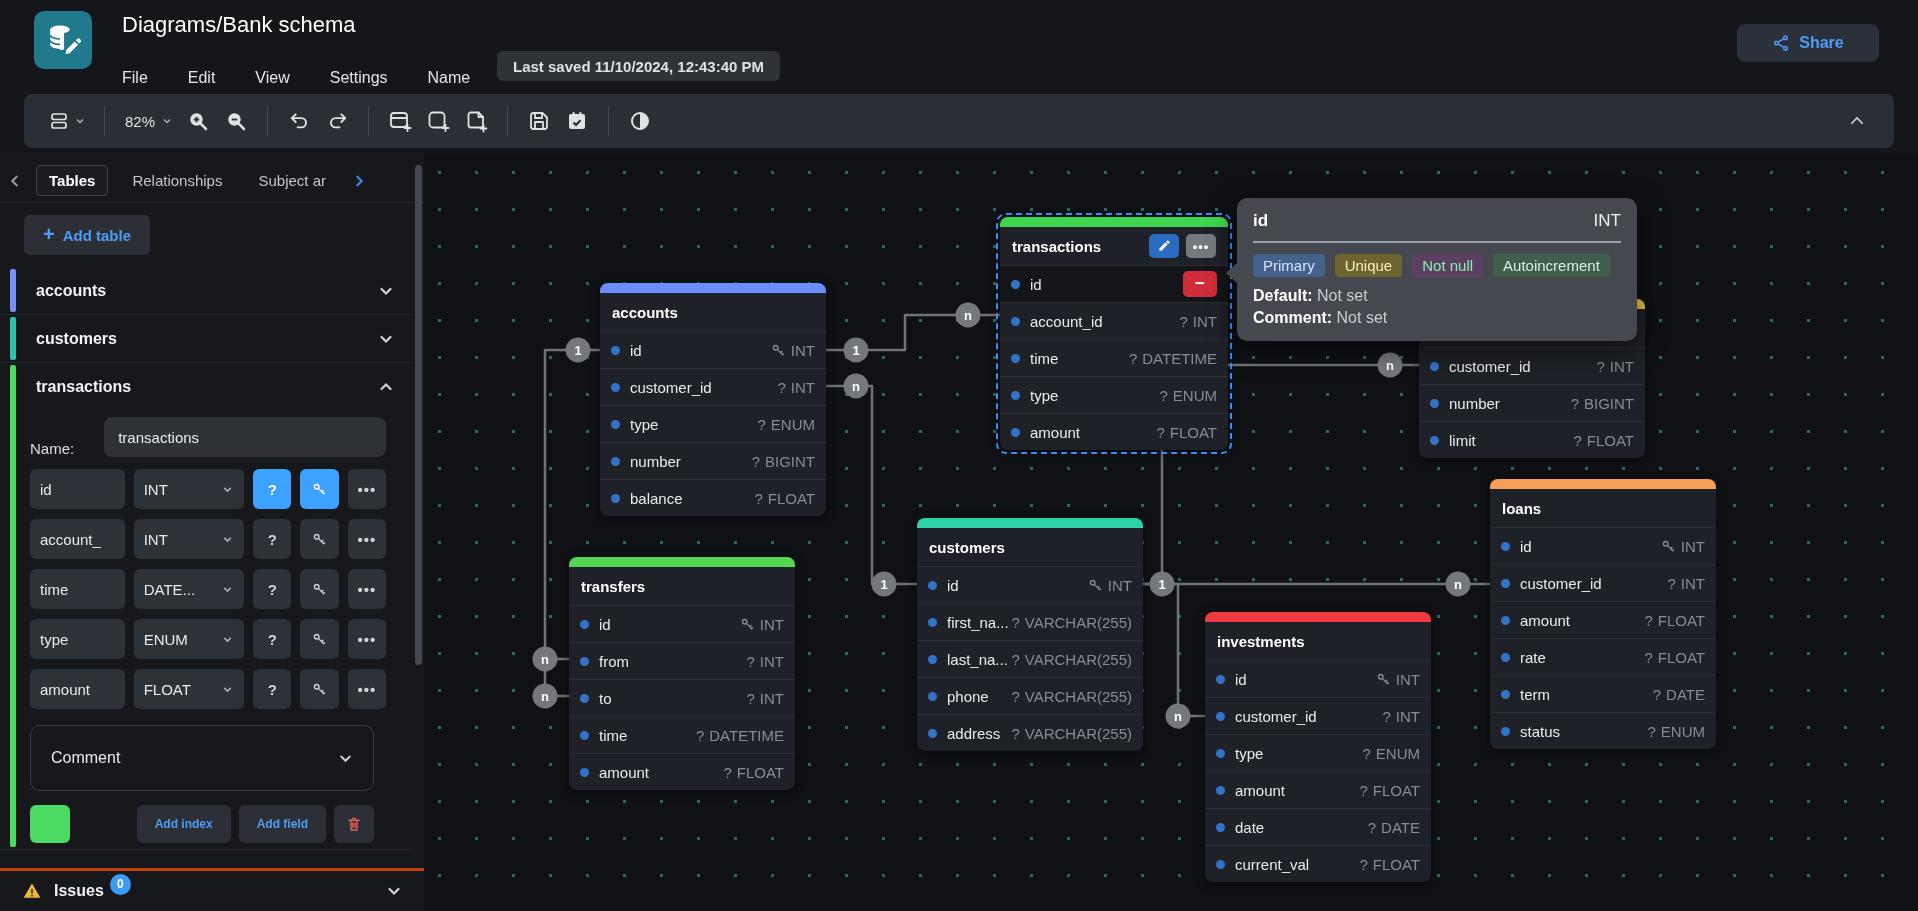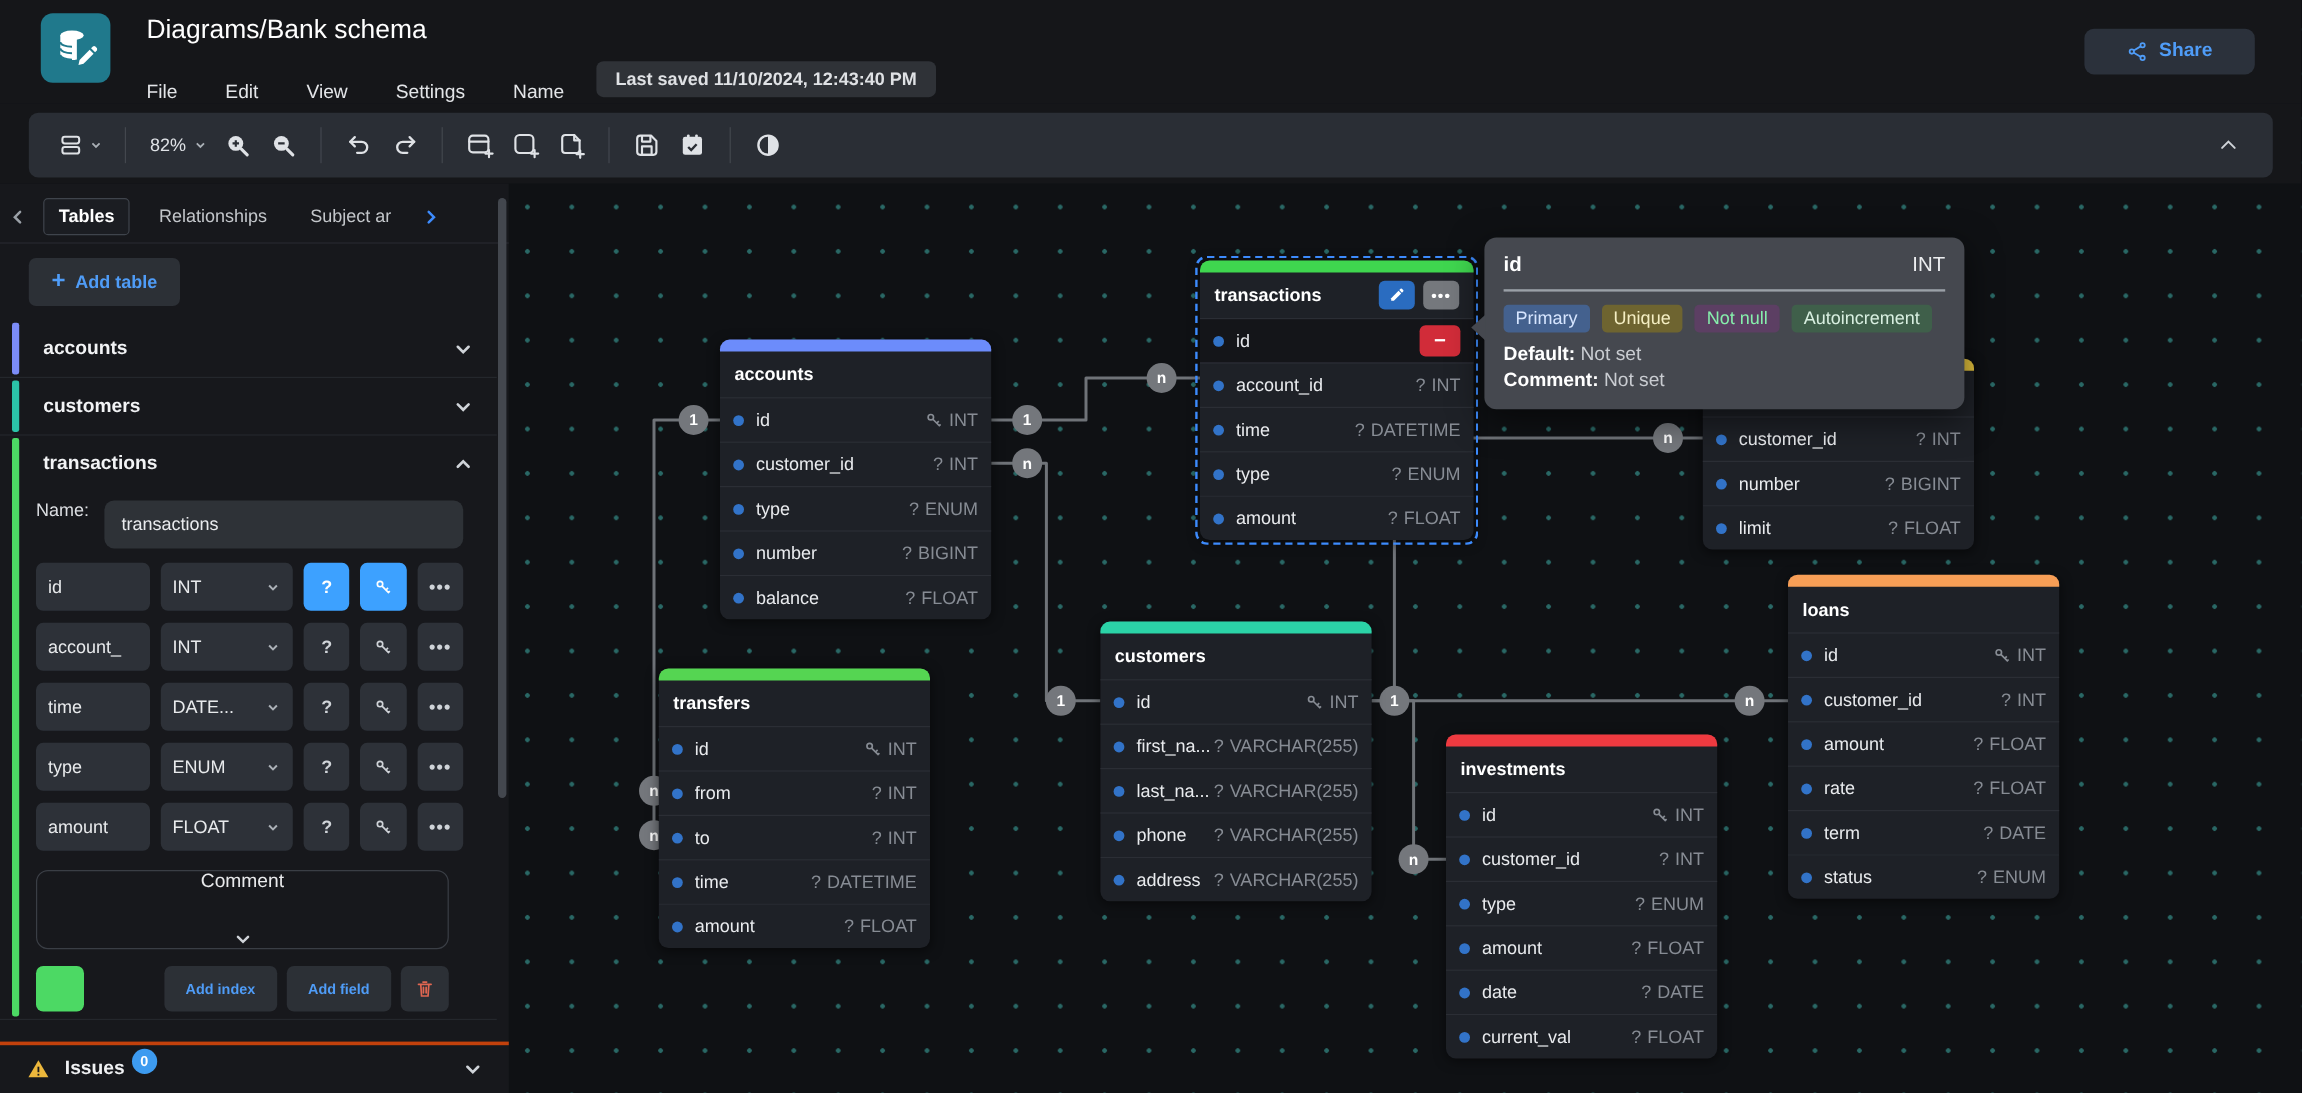--- a/index.html
+++ b/index.html
@@ -92,35 +92,35 @@
   .side-item{position:relative;height:48px;display:flex;align-items:center;padding:0 20px 0 36px;
     border-bottom:1px solid #24272c;}
   .side-item .bar{position:absolute;left:10px;top:2px;bottom:2px;width:6px;border-radius:2px;}
   .side-item .nm{font-size:16px;font-weight:bold;color:#f2f3f5;}
   .side-item .sp{flex:1;}
   #expanded{position:relative;padding-bottom:6px;border-bottom:1px solid #24272c;}
   #expanded .bar{position:absolute;left:10px;top:2px;bottom:2px;width:6px;border-radius:2px;}
   #exp-head{height:48px;display:flex;align-items:center;padding:0 20px 0 36px;}
   #exp-head .nm{font-size:16px;font-weight:bold;color:#f2f3f5;}
   #exp-head .sp{flex:1;}
-  #name-row{display:flex;align-items:flex-start;margin:6px 28px 12px 30px;gap:13px;}
+  #name-row{display:flex;align-items:flex-end;margin:6px 28px 12px 30px;gap:30px;}
   #name-row label{font-size:15px;color:#dcdee2;}
   #name-input{flex:1;height:40px;background:#2e3237;border:none;border-radius:8px;color:#e9ebee;
     font-size:15px;padding:0 14px;font-family:"Liberation Sans",sans-serif;}
   .field-row{display:flex;align-items:center;margin:0 28px 10px 30px;gap:9px;height:40px;}
   .f-name{width:96px;height:40px;background:#2d3138;border-radius:6px;display:flex;align-items:center;
     padding:0 10px;font-size:15px;color:#e8eaec;white-space:nowrap;overflow:hidden;}
   .f-type{width:112px;height:40px;background:#2d3138;border-radius:6px;display:flex;align-items:center;
     padding:0 10px;font-size:15px;color:#e8eaec;}
   .f-type .sp{flex:1;}
   .f-sm{width:39px;height:40px;background:#2d3138;border-radius:6px;display:flex;align-items:center;
     justify-content:center;font-size:15px;font-weight:bold;color:#cfd3d8;}
   .f-sm.on{background:#3da1ff;color:#fff;}
   #comment-box{margin:16px 40px 4px 30px;height:66px;border:1px solid #3a3e45;border-radius:10px;
-    display:flex;align-items:center;padding:0 20px;flex-direction:column;}
+    display:flex;align-items:center;padding:0 20px;}
   #comment-box .lbl{font-size:16px;color:#e9eaec;}
   #comment-box .sp{flex:1;}
   #editor-actions{display:flex;align-items:center;margin:14px 40px 0 30px;gap:8px;}
   #color-swatch{width:40px;height:38px;border-radius:6px;}
   #editor-actions .sp{flex:1;}
   .txt-btn{height:38px;padding:0 18px;background:#2c3036;border-radius:6px;display:flex;
     align-items:center;color:#4f9cf7;font-size:12px;font-weight:bold;}
   #delete-table-btn{width:40px;height:38px;background:#2c3036;border-radius:6px;
     display:flex;align-items:center;justify-content:center;}
 
@@ -388,21 +388,21 @@
           <div class="crow">
             <span class="cdot"></span>
             <span class="cfname">address</span>
             <span class="cfsp"></span>
             <span class="cftype">
               <span>?</span>
               <span>VARCHAR(255)</span>
             </span>
           </div>
         </div>
-        <div class="canvas-table" style="left: 549px; top: 557px; width: 226px;">
+        <div class="canvas-table" style="left: 569px; top: 557px; width: 226px;">
           <div class="strip" style="background:#55d552"></div>
           <div class="ttl">
             <span>transfers</span>
             <span class="sp"></span>
           </div>
           <div class="crow">
             <span class="cdot"></span>
             <span class="cfname">id</span>
             <span class="cfsp"></span>
             <span class="cftype">

